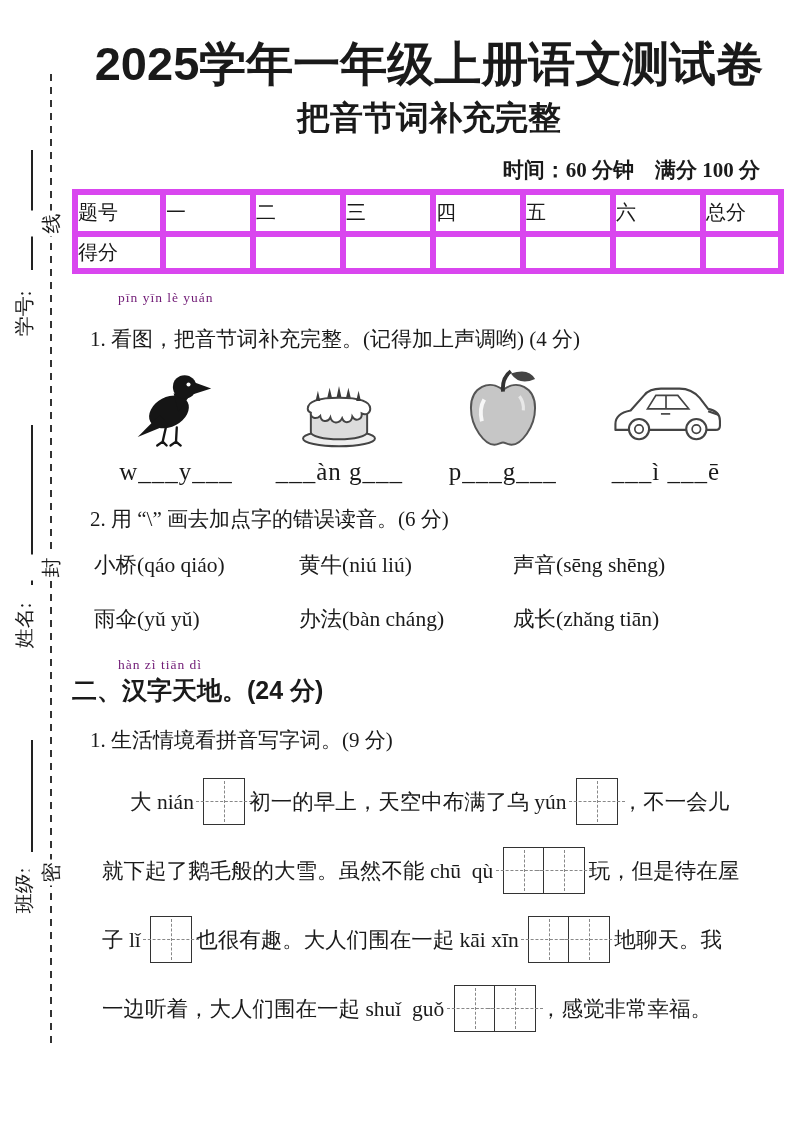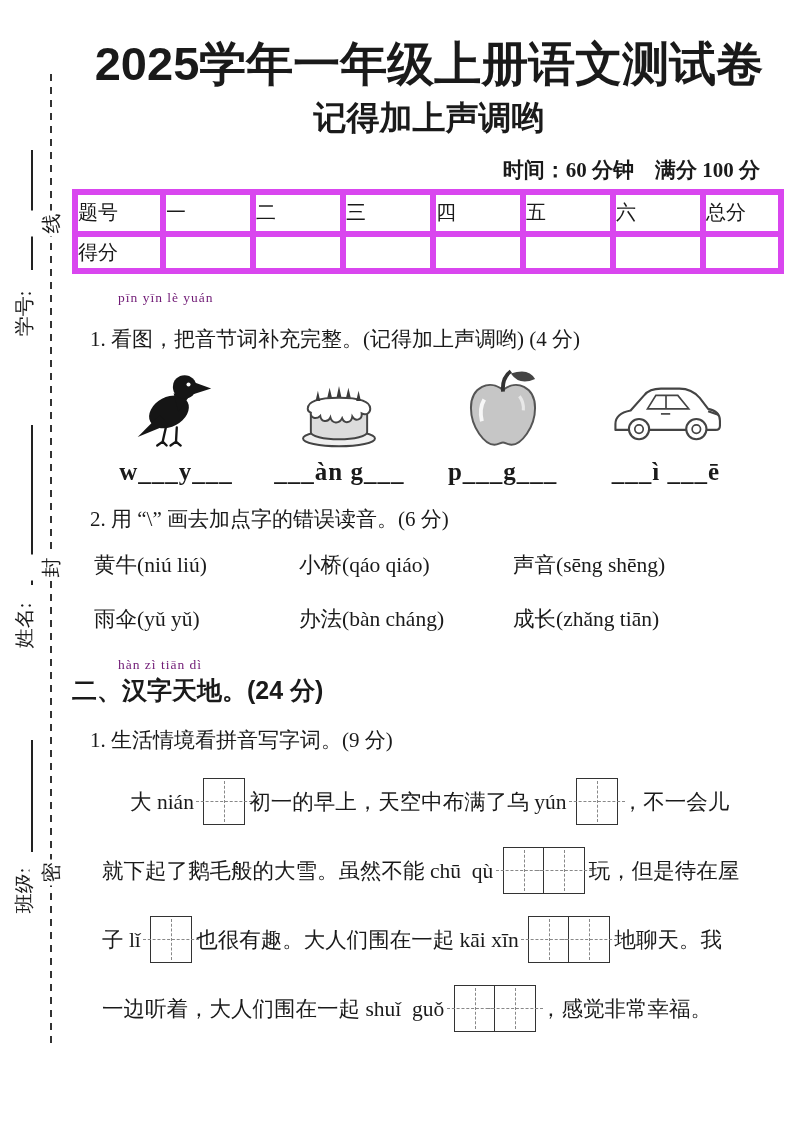--- a/index.html
+++ b/index.html
@@ -30,21 +30,21 @@
   table.score-table tr.hdr td{height:36px;}
   table.score-table tr.scr td{height:31px;}
 
   .sec-pinyin{margin:16px 0 0 46px;font-size:13.5px;letter-spacing:1px;color:#701a75;}
   .sec-pinyin.s2{margin-top:24px;}
   .sec-heading{margin:1px 0 0;font-size:25px;font-weight:900;
                font-family:"Liberation Sans",sans-serif;}
   .q-prompt{margin:19px 0 0 18px;font-size:21px;}
 
   .pic-row{display:flex;justify-content:space-between;padding:12px 44px 0 28px;}
-  .pic-col{display:flex;flex-direction:column;align-items:center;width:152px;font-weight:bold;}
+  .pic-col{display:flex;flex-direction:column;align-items:center;width:152px;}
   .pic-col svg{height:86px;display:block;}
   .blank{margin-top:7px;font-size:25px;white-space:pre;letter-spacing:1px;}
 
   .q2-grid{display:grid;grid-template-columns:205px 214px auto;row-gap:25px;
            margin:17px 0 0 22px;font-size:21.5px;}
 
   .para{margin-top:13px;}
   .para-line{display:flex;align-items:center;height:69px;padding-left:30px;
              font-size:21.5px;white-space:pre;}
   .para-line.first{padding-left:58px;}
@@ -71,21 +71,21 @@
     <div class="m-label l1">学号:</div>
     <div class="m-label l2">姓名:</div>
     <div class="m-label l3">班级:</div>
     <div class="seal-char c1">线</div>
     <div class="seal-char c2">封</div>
     <div class="seal-char c3">密</div>
   </div>
 
   <div class="content">
     <h1 class="title">2025学年一年级上册语文测试卷</h1>
-    <h2 class="subtitle">记得加上声调哟</h2>
+    <h2 class="subtitle">把音节词补充完整</h2>
     <div class="meta">时间：60 分钟　满分 100 分</div>
 
     <table class="score-table">
       <colgroup>
         <col style="width:88px">
           <col style="width:90px">
           <col style="width:90px">
           <col style="width:90px">
         <col style="width:90px">
           <col style="width:90px">
@@ -169,22 +169,22 @@
           <circle cx="106" cy="70" r="5" fill="none" stroke="#444" stroke-width="2"></circle>
           <path d="M120 49 L132 53" stroke="#444" stroke-width="2.5"></path>
           <path d="M64 52 h11" stroke="#444" stroke-width="2"></path>
         </svg>
         <div class="blank">___ì ___ē</div>
       </div>
     </div>
 
     <div class="q-prompt">2. 用 “\” 画去加点字的错误读音。(6 分)</div>
     <div class="q2-grid">
+      <span>小桥(qáo qiáo)</span>
       <span>黄牛(niú liú)</span>
-      <span>小桥(qáo qiáo)</span>
       <span>声音(sēng shēng)</span>
       <span>雨伞(yǔ yǔ)</span>
       <span>办法(bàn cháng)</span>
       <span>成长(zhǎng tiān)</span>
     </div>
 
     <div class="sec-pinyin s2">hàn zì tiān dì</div>
     <div class="sec-heading">二、汉字天地。(24 分)</div>
 
     <div class="q-prompt">1. 生活情境看拼音写字词。(9 分)</div>

